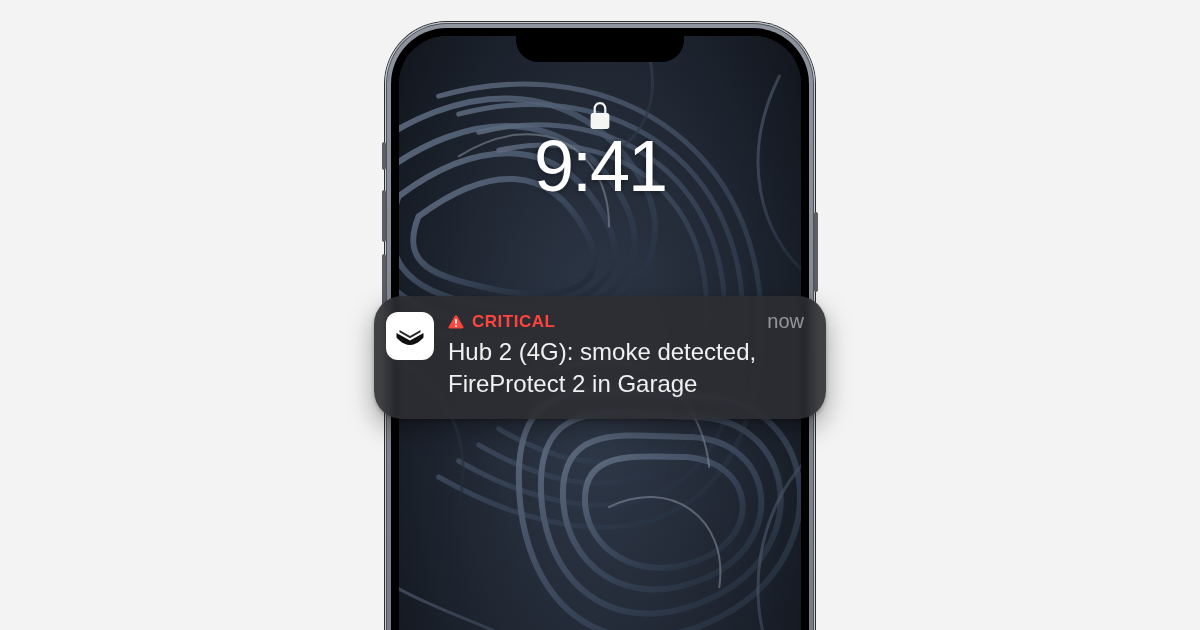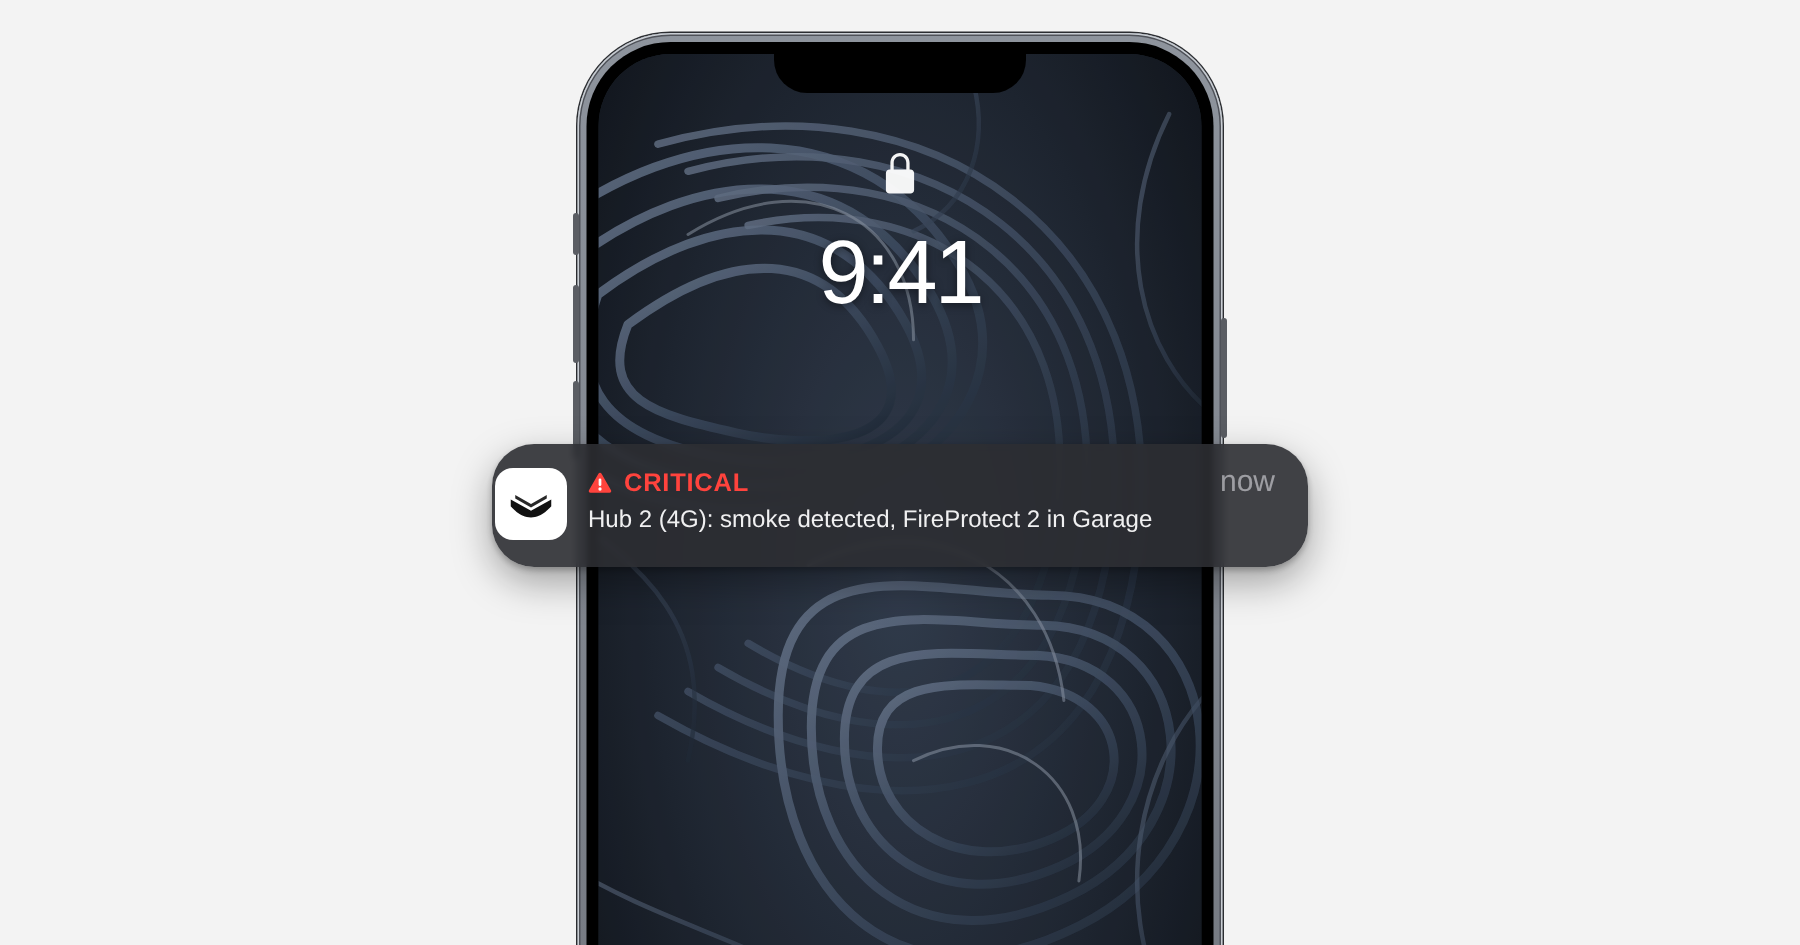--- a/index.html
+++ b/index.html
@@ -68,59 +68,59 @@
   .lockscreen {
     position:absolute; inset:0;
     z-index: 5;
     display:flex; flex-direction:column; align-items:center;
     color:#fff;
     text-shadow: 0 1px 6px rgba(0,0,0,.45);
   }
   .lock-icon { margin-top: 66px; }
   .lock-icon svg { width:22px; height:28px; display:block; opacity:.95; }
   .clock {
-    margin-top: 22px;
-    font-size: 60px;
+    margin-top: 0;
+    font-size: 72px;
     font-weight: 300;
     letter-spacing: -2px;
     line-height: 1;
   }
   .date {
     margin-top: 6px;
     font-size: 20px;
     font-weight: 400;
   }
 
   
   .notif {
     position:absolute;
     left: 50%; transform: translateX(-50%);
     top: 296px;
-    width: 544px;
+    width: 452px;
     background: rgba(44,46,50,.90);
     border-radius: 28px;
-    padding: 16px 20px 18px 2px;
+    padding: 16px 20px 18px 12px;
     display:flex;
     gap: 14px;
     color:#e9e9ea;
     box-shadow: 0 10px 26px rgba(0,0,0,.35), 0 2px 4px rgba(0,0,0,.25);
     backdrop-filter: blur(2px);
     z-index: 50;
   }
   .app-icon {
     width: 48px; height: 48px; flex: 0 0 48px;
     background:#fff; border-radius:12px;
     display:flex; align-items:center; justify-content:center;
   }
   .app-icon svg { width:36px; height:36px; }
   .notif-body { flex:1; min-width:0; }
   .notif-top { display:flex; align-items:center; gap:8px; }
   .crit-icon svg { width:16px; height:16px; display:block; }
   .crit-label { color:#ff433d; font-weight:600; font-size:17px; letter-spacing:.5px; }
-  .notif-msg { margin-top:4px; font-size:16px; line-height:1.35; color:#f0f0f1; }
+  .notif-msg { margin-top:4px; font-size:24px; line-height:1.35; color:#f0f0f1; }
   .notif-time {
     position:absolute; top:14px; right:22px;
     font-size:20px; color:rgba(235,235,240,.55);
   }
 </style>
 </head>
 <body>
 
 <div class="phone">
   <span class="btn-side btn-mute"></span>

